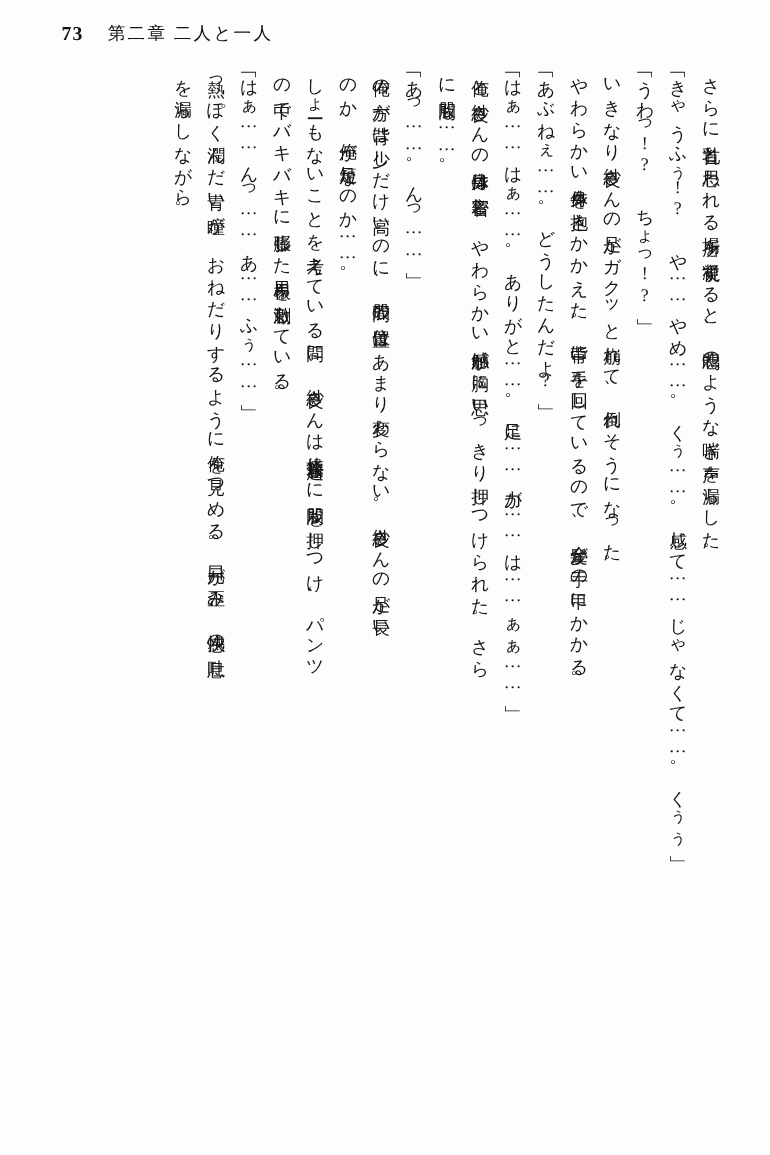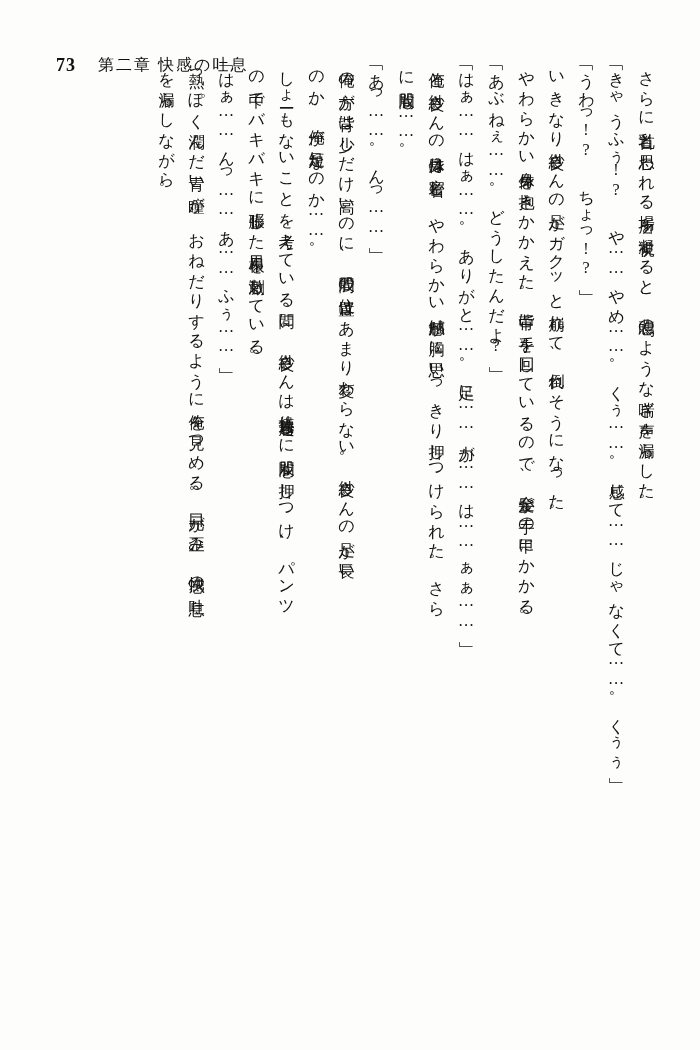--- a/index.html
+++ b/index.html
@@ -25,21 +25,20 @@
   .page-header {
     position: absolute;
     top: 20px;
     left: 56px;
     display: flex;
     align-items: flex-end;
     gap: 22px;
     font-size: 17px;
     letter-spacing: 1px;
     color: #111;
-    margin-top: 35px;
   }
   .page-number {
     font-size: 18px;
     font-weight: 600;
   }
   .chapter-title {
     font-size: 16px;
     letter-spacing: 2px;
   }
   
@@ -70,21 +69,21 @@
     font-feature-settings: "vert" 1;
   }
 </style>
 </head>
 <body>
 
 <div class="page">
 
   <div class="page-header">
     <span class="page-number">73</span>
-    <span class="chapter-title">第二章 快感の吐息</span>
+    <span class="chapter-title">第二章 二人と一人</span>
   </div>
 
   <div class="body-area">
     <div class="col">さらに乳首と思われる場所を凝視すると、悲鳴のような喘ぎ声を漏らした。</div>
     <div class="col">「きゃうふぅ!? や……やめ……。くぅ……。感じて……じゃなくて……。くぅぅ」</div>
     <div class="col">「うわっ!? ちょっ!?」</div>
     <div class="col">いきなり紗良さんの足がガクッと崩れて、倒れそうになった。</div>
     <div class="col">やわらかい身体を抱きかかえた。背中に手を回しているので、金髪が手の甲にかかる。</div>
     <div class="col">「あぶねぇ……。どうしたんだよ?」</div>
     <div class="col">「はぁ……はぁ……。ありがと……。足に……力が……は……ぁぁ……」</div>

